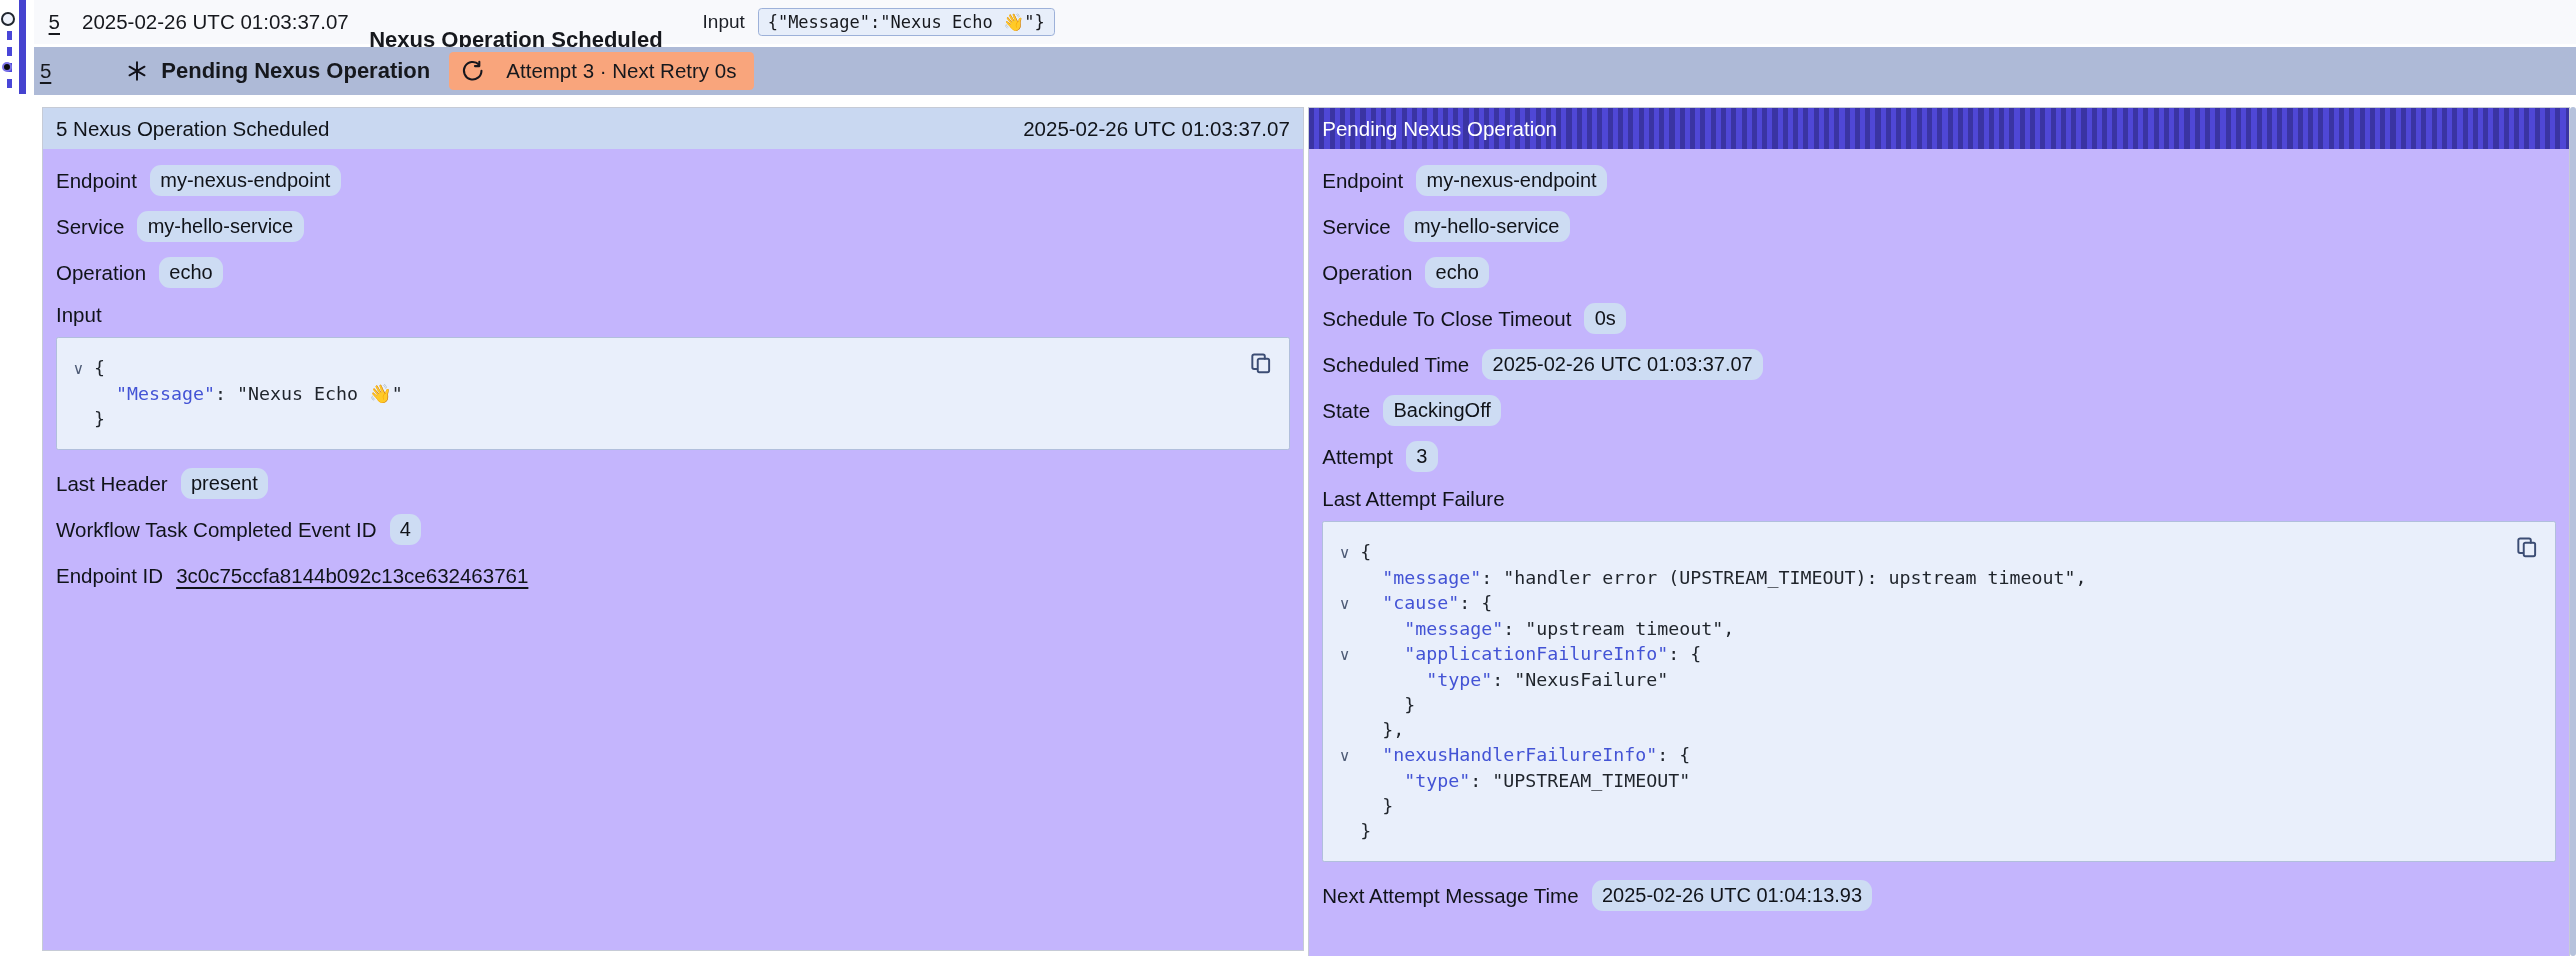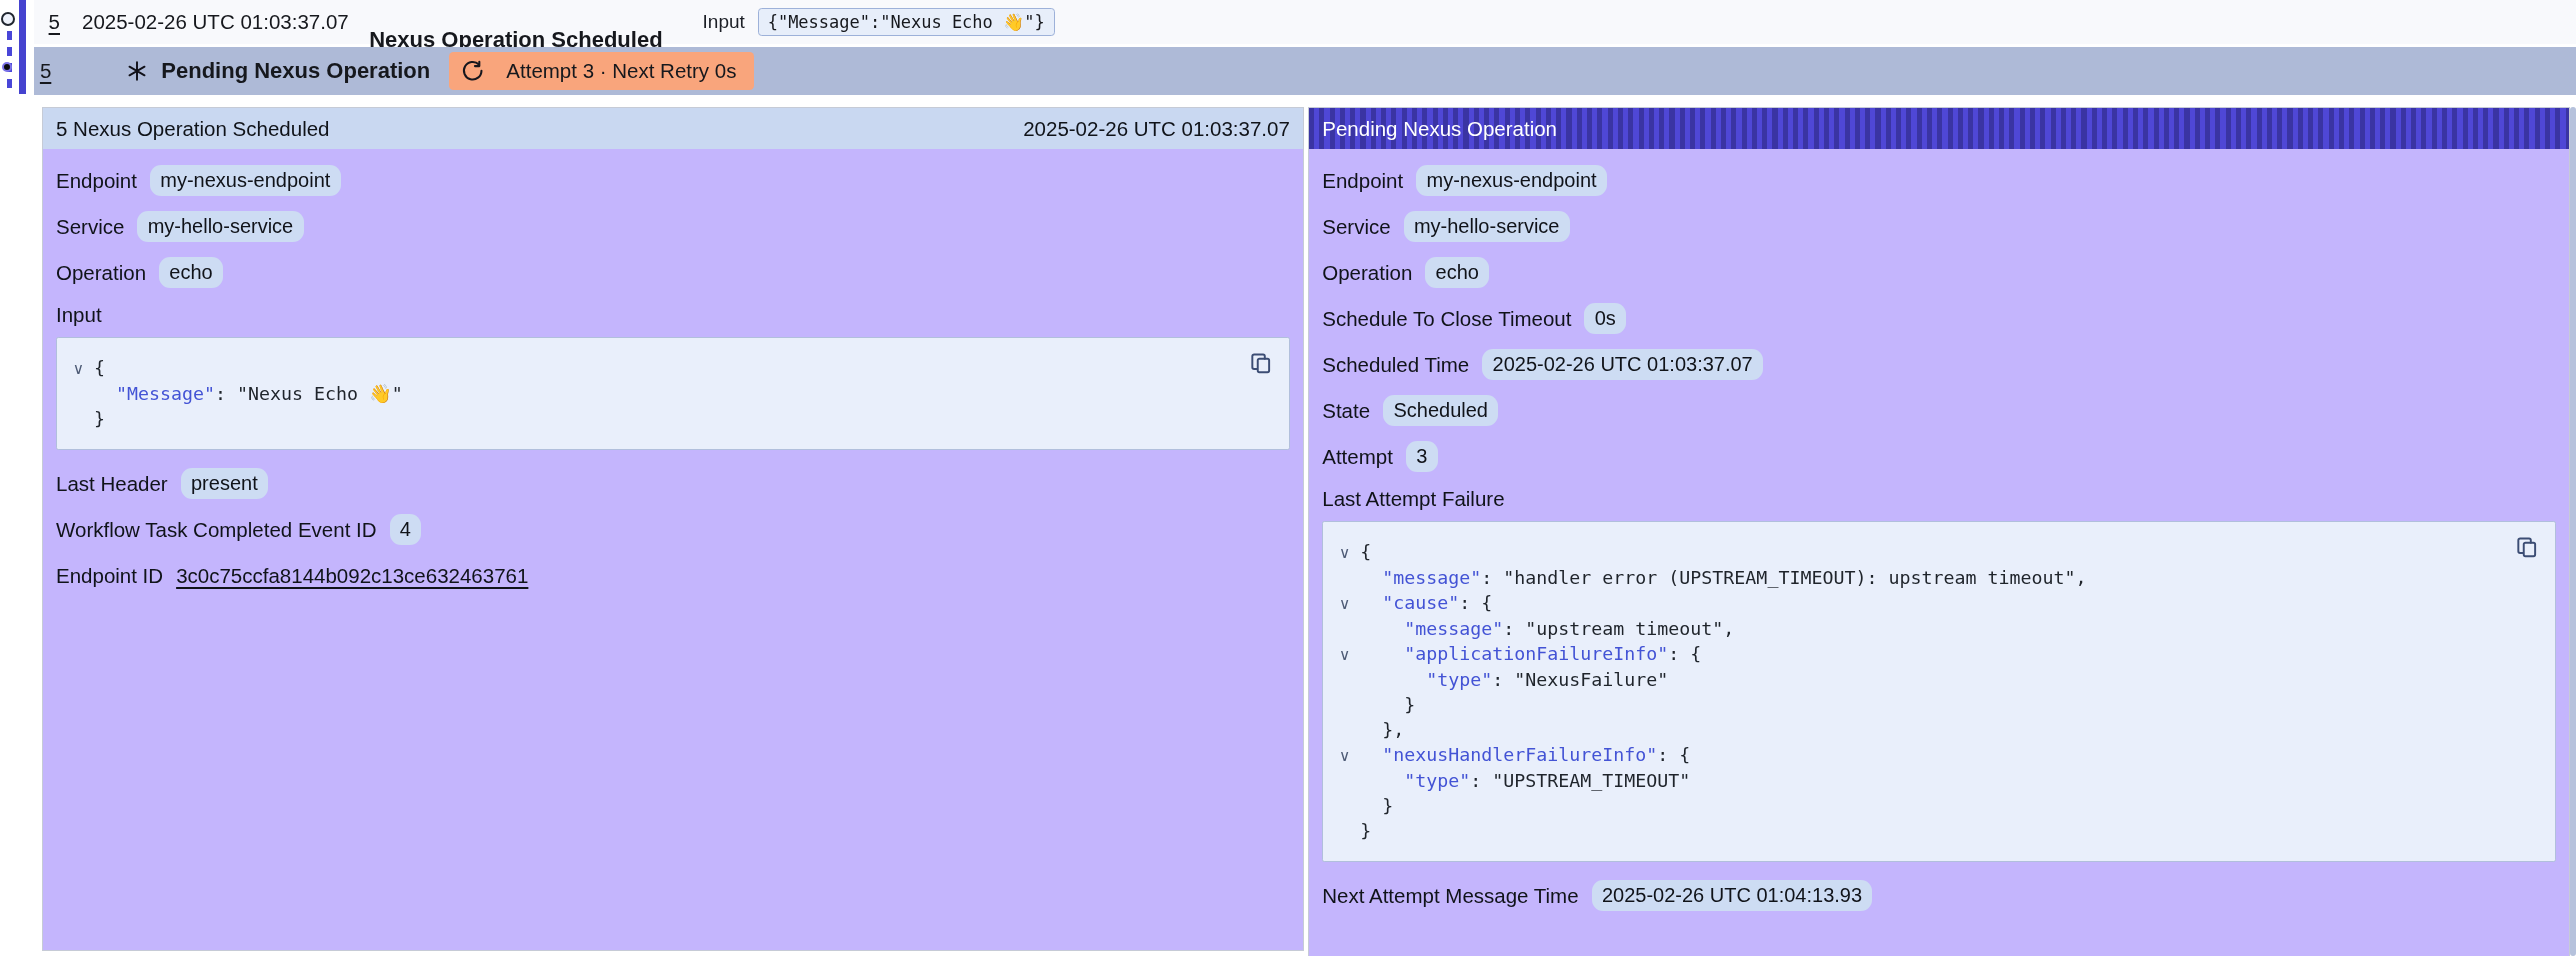--- a/index.html
+++ b/index.html
@@ -167,21 +167,21 @@
       <div class="field">
         <span class="flabel">Schedule To Close Timeout</span>
         <span class="fbadge">0s</span>
       </div>
       <div class="field">
         <span class="flabel">Scheduled Time</span>
         <span class="fbadge">2025-02-26 UTC 01:03:37.07</span>
       </div>
       <div class="field">
         <span class="flabel">State</span>
-        <span class="fbadge">Scheduled</span>
+        <span class="fbadge">BackingOff</span>
       </div>
       <div class="field">
         <span class="flabel">Attempt</span>
         <span class="fbadge">3</span>
       </div>
 
       <div class="section-label">Last Attempt Failure</div>
       <div class="codeblock">
         <button class="copy-btn">
           <svg width="26" height="26" viewBox="0 0 24 24" fill="none" stroke="#3c4d74" stroke-width="1.8" stroke-linecap="round" stroke-linejoin="round">

